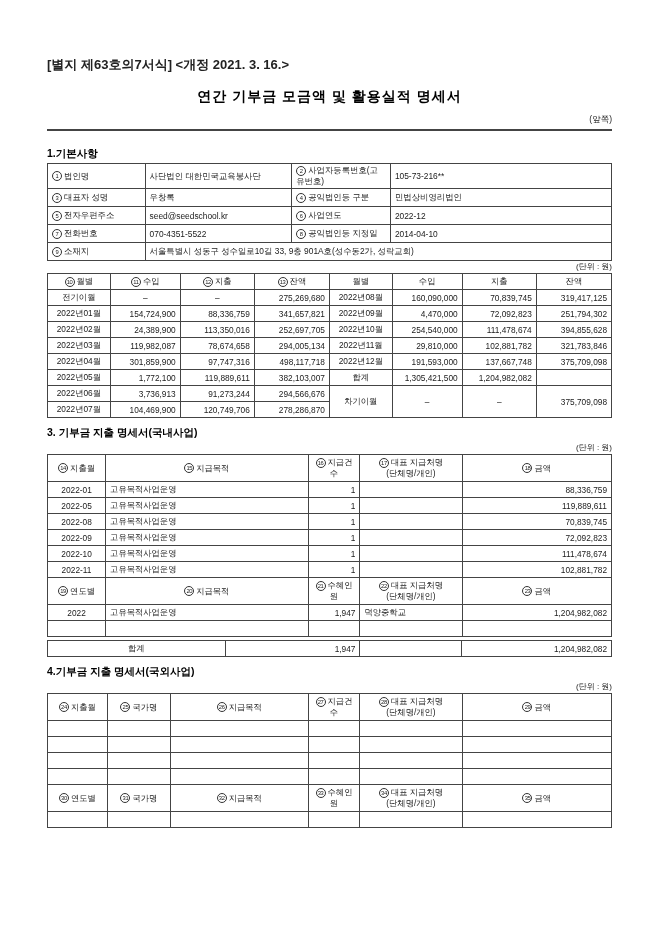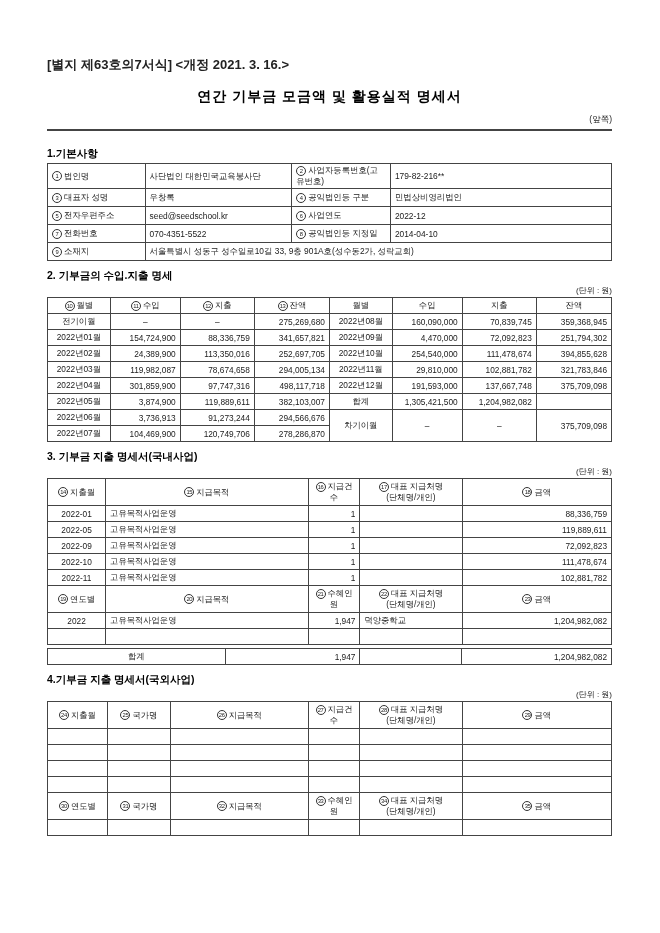--- a/index.html
+++ b/index.html
@@ -47,21 +47,21 @@
         <col style="width:17.3%">
         <col style="width:26%">
         <col style="width:17.5%">
         <col style="width:39.2%">
       </colgroup>
     <tbody>
         <tr>
           <td class="a-l"><span class="circ">1</span>법인명</td>
           <td class="a-l">사단법인  대한민국교육봉사단</td>
           <td class="a-l"><span class="circ">2</span>사업자등록번호(고유번호)</td>
-          <td class="a-l">179-82-216**</td>
+          <td class="a-l">105-73-216**</td>
         </tr>
         <tr>
           <td class="a-l"><span class="circ">3</span>대표자 성명</td>
           <td class="a-l">우창록</td>
           <td class="a-l"><span class="circ">4</span>공익법인등 구분</td>
           <td class="a-l">민법상비영리법인</td>
         </tr>
         <tr>
           <td class="a-l"><span class="circ">5</span>전자우편주소</td>
           <td class="a-l">seed@seedschool.kr</td>
@@ -74,21 +74,20 @@
           <td class="a-l"><span class="circ">8</span>공익법인등 지정일</td>
           <td class="a-l">2014-04-10</td>
         </tr>
         <tr>
           <td class="a-l"><span class="circ">9</span>소재지</td>
           <td colspan="3" class="a-l">서울특별시 성동구 성수일로10길 33, 9층 901A호(성수동2가, 성락교회)</td>
         </tr>
       </tbody>
   </table>
 
-  <div class="sec-title mt">2. 기부금의 수입.지출 명세</div>
   <div class="unit">(단위 : 원)</div>
   <table>
     <colgroup>
       <col style="width:11%">
         <col style="width:12.3%">
         <col style="width:13%">
         <col style="width:13.2%">
       <col style="width:11%">
         <col style="width:12.3%">
         <col style="width:13%">
@@ -106,21 +105,21 @@
           <td>잔액</td>
         </tr>
         <tr>
           <td>전기이월</td>
           <td>–</td>
           <td>–</td>
           <td class="a-r">275,269,680</td>
           <td>2022년08월</td>
           <td class="a-r">160,090,000</td>
           <td class="a-r">70,839,745</td>
-          <td class="a-r">359,368,945</td>
+          <td class="a-r">319,417,125</td>
         </tr>
         <tr>
           <td>2022년01월</td>
           <td class="a-r">154,724,900</td>
           <td class="a-r">88,336,759</td>
           <td class="a-r">341,657,821</td>
           <td>2022년09월</td>
           <td class="a-r">4,470,000</td>
           <td class="a-r">72,092,823</td>
           <td class="a-r">251,794,302</td>
@@ -150,21 +149,21 @@
           <td class="a-r">301,859,900</td>
           <td class="a-r">97,747,316</td>
           <td class="a-r">498,117,718</td>
           <td>2022년12월</td>
           <td class="a-r">191,593,000</td>
           <td class="a-r">137,667,748</td>
           <td class="a-r">375,709,098</td>
         </tr>
         <tr>
           <td>2022년05월</td>
-          <td class="a-r">3,874,900</td>
+          <td class="a-r">1,772,100</td>
           <td class="a-r">119,889,611</td>
           <td class="a-r">382,103,007</td>
           <td>합계</td>
           <td class="a-r">1,305,421,500</td>
           <td class="a-r">1,204,982,082</td>
           <td></td>
         </tr>
         <tr>
           <td>2022년06월</td>
           <td class="a-r">3,736,913</td>
@@ -211,20 +210,27 @@
           <td class="a-r">88,336,759</td>
         </tr>
         <tr>
           <td>2022-05</td>
           <td class="a-l">고유목적사업운영</td>
           <td class="a-r">1</td>
           <td></td>
           <td class="a-r">119,889,611</td>
         </tr>
         <tr>
+          <td>2022-08</td>
+          <td class="a-l">고유목적사업운영</td>
+          <td class="a-r">1</td>
+          <td></td>
+          <td class="a-r">70,839,745</td>
+        </tr>
+        <tr>
           <td>2022-09</td>
           <td class="a-l">고유목적사업운영</td>
           <td class="a-r">1</td>
           <td></td>
           <td class="a-r">72,092,823</td>
         </tr>
         <tr>
           <td>2022-10</td>
           <td class="a-l">고유목적사업운영</td>
           <td class="a-r">1</td>

